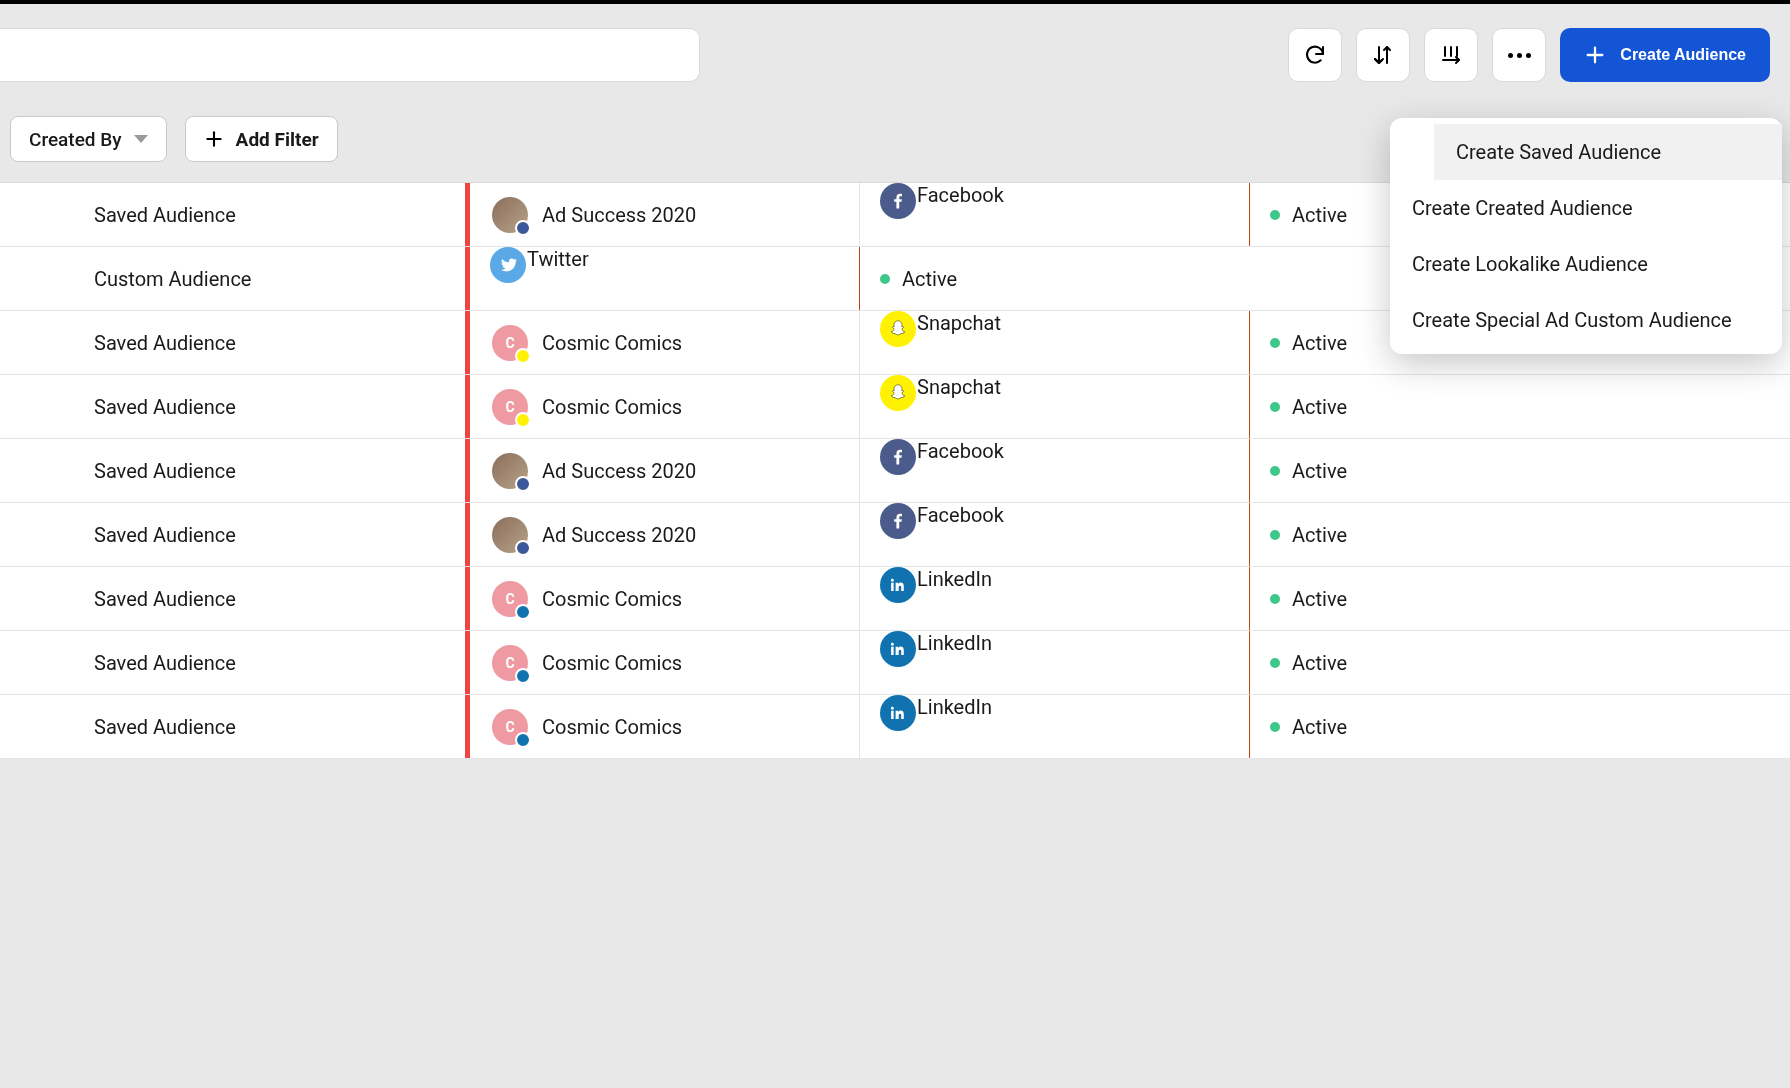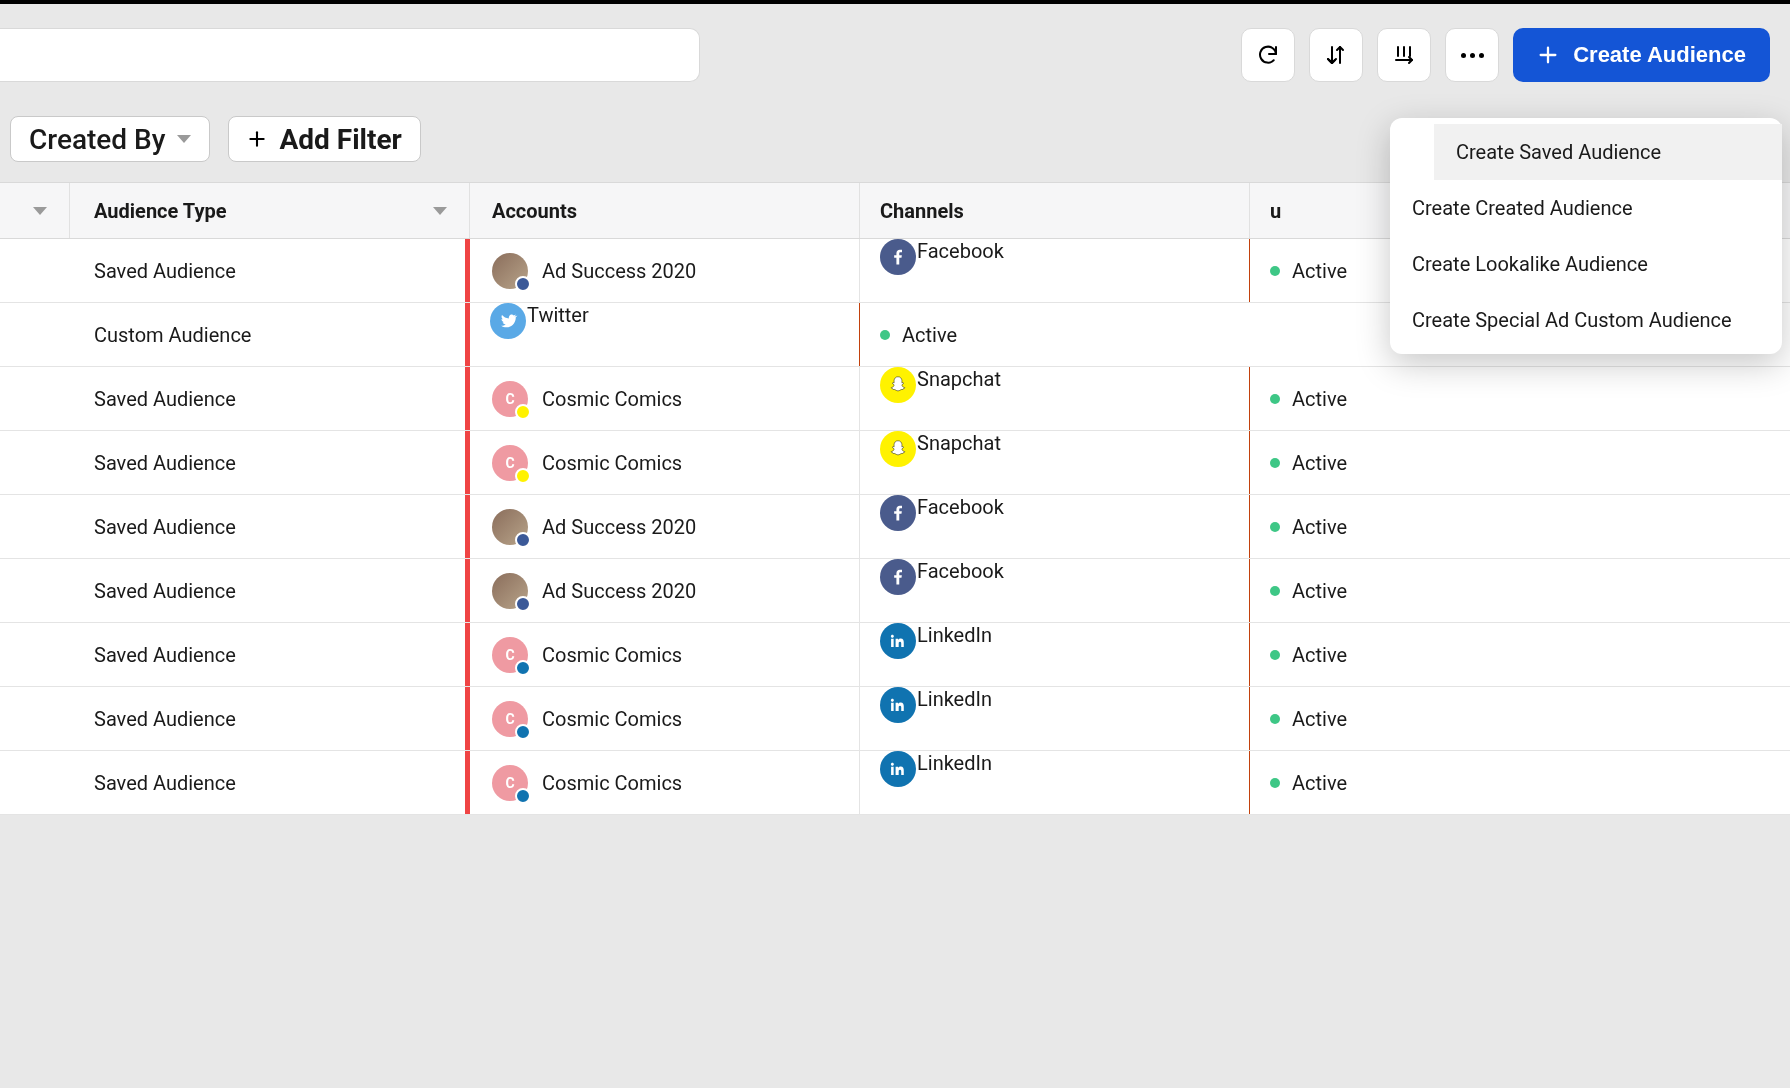--- a/index.html
+++ b/index.html
@@ -52,21 +52,21 @@
   .primary-btn {
     height: 54px;
     background: #1455d6;
     color: #fff;
     border: none;
     border-radius: 10px;
     display: flex;
     align-items: center;
     padding: 0 24px;
     gap: 14px;
-    font-size: 22px;
+    font-size: 16px;
     font-weight: 600;
     cursor: pointer;
   }
   .primary-btn svg { stroke: #fff; }
 
   
   .filter-row {
     display: flex;
     gap: 18px;
     padding: 16px 0 20px 10px;
@@ -75,21 +75,21 @@
   .filter-chip {
     height: 46px;
     background: #fff;
     border: 1px solid #c9c9c9;
     border-radius: 8px;
     display: flex;
     align-items: center;
     padding: 0 18px;
     gap: 12px;
     cursor: pointer;
-    font-size: 28px;
+    font-size: 19px;
     font-weight: 500;
   }
   .caret-down {
     width: 0; height: 0;
     border-left: 7px solid transparent;
     border-right: 7px solid transparent;
     border-top: 8px solid #9a9a9a;
   }
 
   
@@ -245,38 +245,20 @@
   <div class="filter-chip">
     <svg viewBox="0 0 24 24" width="20" height="20">
       <line x1="12" y1="4" x2="12" y2="20" stroke="#000" stroke-width="2.5" stroke-linecap="round"></line>
       <line x1="4" y1="12" x2="20" y2="12" stroke="#000" stroke-width="2.5" stroke-linecap="round"></line>
     </svg>
     <span style="font-weight:700">Add Filter</span>
   </div>
 </div>
 
 <div class="table-wrap">
-  <div class="thead">
-    <div class="col-filter-icon th-border">
-      <span class="caret-down"></span>
-    </div>
-    <div class="col-type th-border">
-      <span>Audience Type</span>
-      <span class="caret-down"></span>
-    </div>
-    <div class="col-accounts th-border">
-      <span>Accounts</span>
-    </div>
-    <div class="col-channels th-border">
-      <span>Channels</span>
-    </div>
-    <div class="col-status">
-      <span>u</span>
-    </div>
-  </div>
 
   <div id="tbody">
       <div class="trow">
     <div class="col-filter-icon"></div>
     <div class="col-type">
       <span>Saved Audience</span>
     </div>
     <div class="col-accounts">
       <div class="avatar av-img">
 

